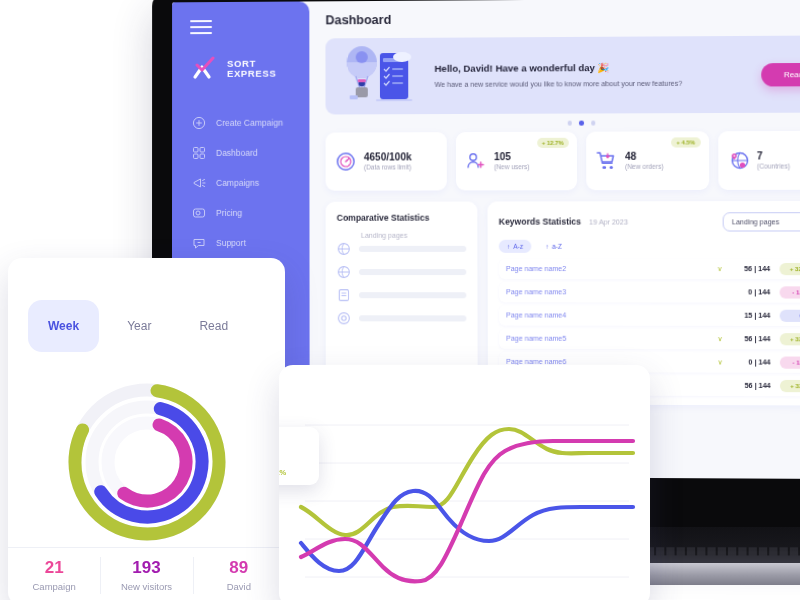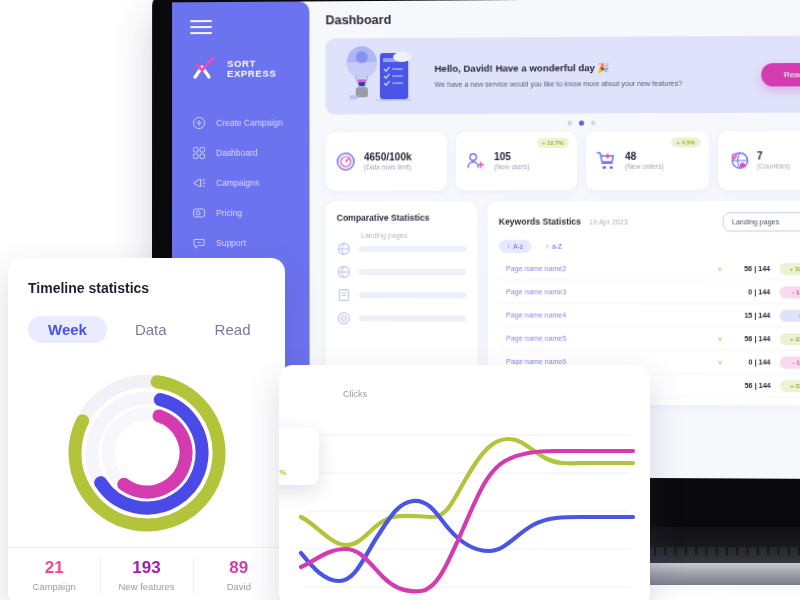--- a/index.html
+++ b/index.html
@@ -145,21 +145,21 @@
 
   
   .timeline-card {
     position:absolute; left:8px; top:258px; width:277px; height:348px;
     background:#fff; border-radius:14px;
     box-shadow:0 14px 34px rgba(60,60,110,.18);
     padding:22px 20px 0; overflow:hidden;
   }
   .tl-title { font-size:14px; font-weight:bold; color:#1f1f33;}
   .tl-tabs { display:flex; gap:8px; margin-top:20px;}
-  .tl-tab { font-size:15px; color:#7b7b99; padding:5px 20px; border-radius:14px;}
+  .tl-tab { font-size:12px; color:#7b7b99; padding:19px 20px; border-radius:14px;}
   .tl-tab.active { background:#e9ecff; color:#4a52e0; font-weight:bold;}
   .donut-wrap { display:flex; justify-content:center; margin-top:10px;}
   .tl-stats { display:flex; position:absolute; left:0; right:0; bottom:0; border-top:1px solid #eef0f6;}
   .tl-stat { flex:1; text-align:center; padding:10px 0 14px; position:relative;}
   .tl-stat + .tl-stat::before { content:""; position:absolute; left:0; top:9px; bottom:12px; width:1px; background:#eef0f6;}
   .tl-num { font-size:17px; font-weight:bold; }
   .tl-lbl { font-size:9.5px; color:#9a9ab2; margin-top:3px;}
 
   
   .clicks-card {
@@ -498,25 +498,24 @@
     </div>
   </div>
 
   <div class="laptop-base">
     <div class="laptop-keys"></div>
   </div>
   <div class="laptop-foot"></div>
   <div class="laptop-notch"></div>
 
   <div class="timeline-card">
-    <div class="tl-title">Timeline statistics</div>
 
     <div class="tl-tabs">
       <span class="tl-tab active">Week</span>
-      <span class="tl-tab">Data</span>
+      <span class="tl-tab">Year</span>
       <span class="tl-tab">Read</span>
     </div>
 
     <div class="donut-wrap">
       <svg width="200" height="200" viewBox="0 0 200 200">
         <g transform="rotate(-90 100 100)">
           <circle cx="100" cy="100" r="72" fill="none" stroke="#f1f1f7" stroke-width="13"></circle>
           <circle cx="100" cy="100" r="55" fill="none" stroke="#f6f6fa" stroke-width="13"></circle>
           <circle cx="100" cy="100" r="39" fill="none" stroke="#f8f8fc" stroke-width="13"></circle>
           <circle cx="100" cy="100" r="72" fill="none" stroke="#b3c43a" stroke-width="13" stroke-linecap="round" stroke-dasharray="362 453" transform="rotate(8 100 100)"></circle>
@@ -526,31 +525,30 @@
       </svg>
     </div>
 
     <div class="tl-stats">
       <div class="tl-stat">
         <div class="tl-num" style="color:#ec4899">21</div>
         <div class="tl-lbl">Campaign</div>
       </div>
       <div class="tl-stat">
         <div class="tl-num" style="color:#a21caf">193</div>
-        <div class="tl-lbl">New features</div>
+        <div class="tl-lbl">New visitors</div>
       </div>
       <div class="tl-stat">
         <div class="tl-num" style="color:#d43bb0">89</div>
         <div class="tl-lbl">David</div>
       </div>
     </div>
   </div>
 
   <div class="clicks-card">
-    <div class="clicks-lbl">Clicks</div>
 
     <div class="tooltip">
       <div class="tt-a">3</div>
       <div class="tt-b">453</div>
       <div class="tt-b">5</div>
       <div class="tt-b">31.2%</div>
     </div>
 
     <svg width="340" height="190" viewBox="0 0 340 190" style="margin-top:6px">
       <g stroke="#f0f0f6" stroke-width="1">

